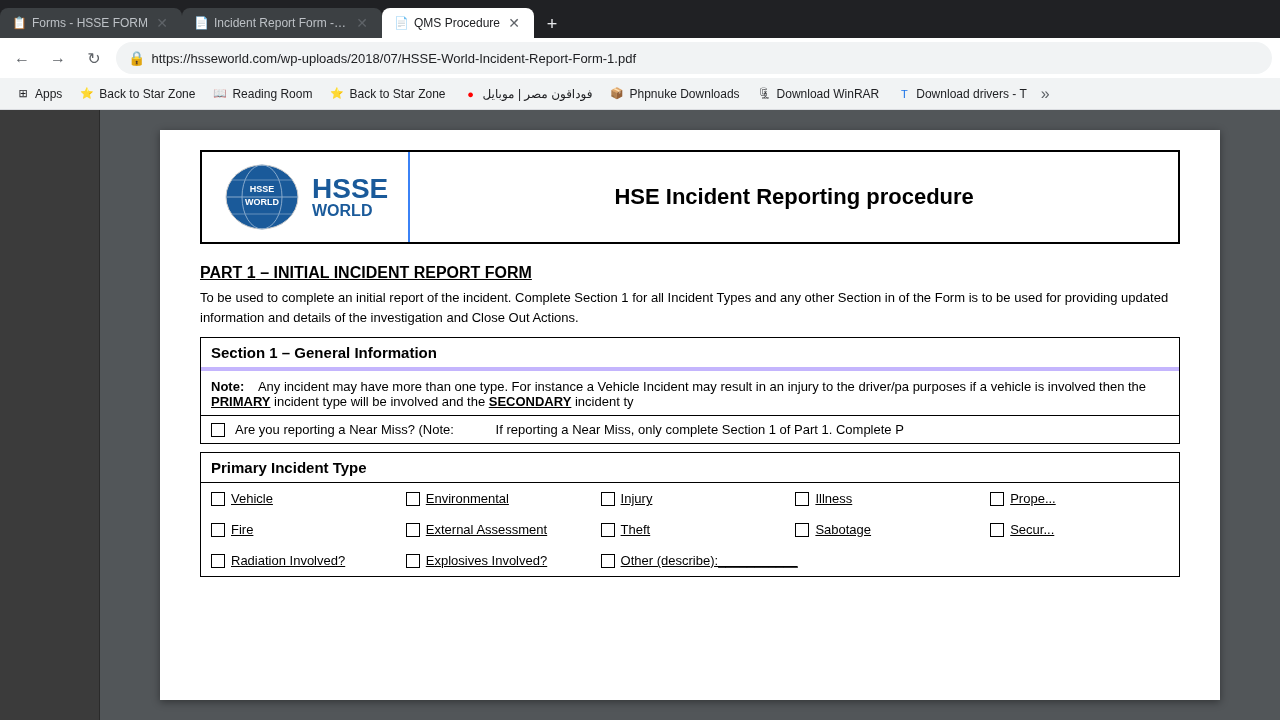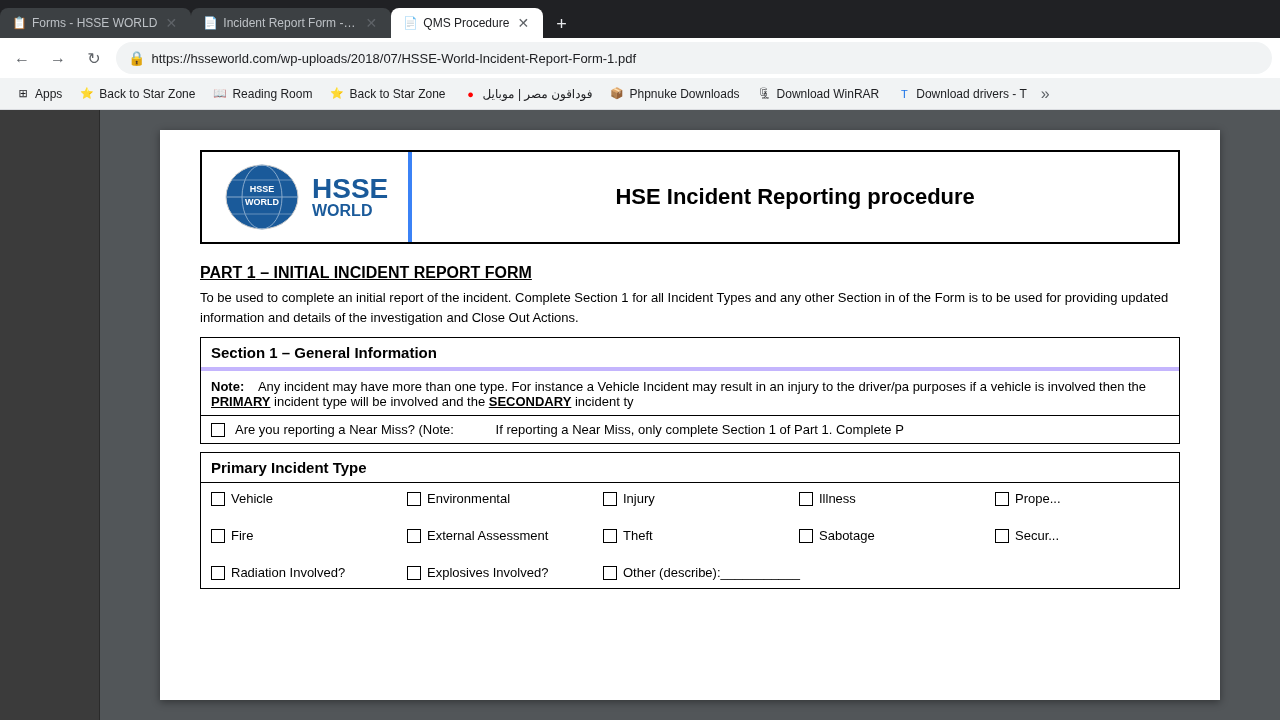--- a/index.html
+++ b/index.html
@@ -28,21 +28,21 @@
     .bookmark-favicon { width: 14px; height: 14px; font-size: 11px; display: flex; align-items: center; justify-content: center; flex-shrink: 0; }
 
     
     .pdf-container { display: flex; width: 100%; height: calc(720px - 38px - 40px - 32px); background: #525659; overflow: hidden; }
     .pdf-sidebar { width: 100px; background: #3b3b3b; border-right: 1px solid #2a2a2a; }
     .pdf-content { flex: 1; background: #525659; display: flex; justify-content: center; padding: 20px 0; overflow: hidden; }
     .pdf-page { background: #fff; width: 1060px; padding: 20px 40px 20px 40px; position: relative; box-shadow: 0 2px 8px rgba(0,0,0,0.4); }
 
     
     .hsse-header { display: flex; align-items: center; border: 2px solid #000; margin-bottom: 20px; }
-    .hsse-logo { padding: 10px 20px; border-right: 4px solid #3b82f6; }
+    .hsse-logo { padding: 10px 20px; border-right: 2px solid #3b82f6; }
     .hsse-title { flex: 1; text-align: center; font-size: 22px; font-weight: bold; color: #000; padding: 10px; }
 
     .main-title { text-align: center; margin: 20px 0 10px; }
     .main-title h1 { font-size: 26px; font-weight: bold; color: #000; line-height: 1.3; }
 
     .part1-section { margin-bottom: 10px; }
     .part1-title { font-size: 16px; font-weight: bold; color: #000; margin-bottom: 6px; }
     .part1-title span { text-decoration: underline; }
     .part1-desc { font-size: 13px; color: #000; line-height: 1.5; }
 
@@ -50,32 +50,32 @@
     .section-header { background: #fff; padding: 6px 10px; font-size: 15px; font-weight: bold; border-bottom: 4px solid #c4b5fd; }
     .section-note { padding: 8px 10px 6px; font-size: 13px; }
     .note-label { font-weight: bold; }
     .primary-underline { text-decoration: underline; font-weight: bold; }
 
     .near-miss-row { display: flex; align-items: center; padding: 6px 10px; border-top: 1px solid #000; gap: 10px; font-size: 13px; }
     .checkbox { width: 14px; height: 14px; border: 1px solid #000; display: inline-block; flex-shrink: 0; background: #fff; }
 
     .incident-type-box { border: 1px solid #000; }
     .incident-type-header { padding: 6px 10px; font-size: 15px; font-weight: bold; border-bottom: 1px solid #000; background: #fff; }
-    .incident-type-grid { display: grid; grid-template-columns: repeat(5, 1fr); padding: 8px 10px; gap: 22px; }
+    .incident-type-grid { display: grid; grid-template-columns: repeat(5, 1fr); padding: 8px 10px; gap: 16px; text-decoration: underline; }
     .incident-item { display: flex; align-items: center; gap: 6px; font-size: 13px; }
     .incident-item .checkbox { flex-shrink: 0; }
   </style>
 </head>
 <body>
 
 <div class="browser-chrome">
   <div class="tab-bar">
     <div class="tab inactive">
       <span class="tab-favicon">📋</span>
-      <span class="tab-title">Forms - HSSE WORLD</span>
+      <span class="tab-title">Forms - HSSE FORM</span>
       <span class="tab-close">✕</span>
     </div>
     <div class="tab inactive">
       <span class="tab-favicon">📄</span>
       <span class="tab-title">Incident Report Form - HSSE W...</span>
       <span class="tab-close">✕</span>
     </div>
     <div class="tab active">
       <span class="tab-favicon">📄</span>
       <span class="tab-title">QMS Procedure</span>

